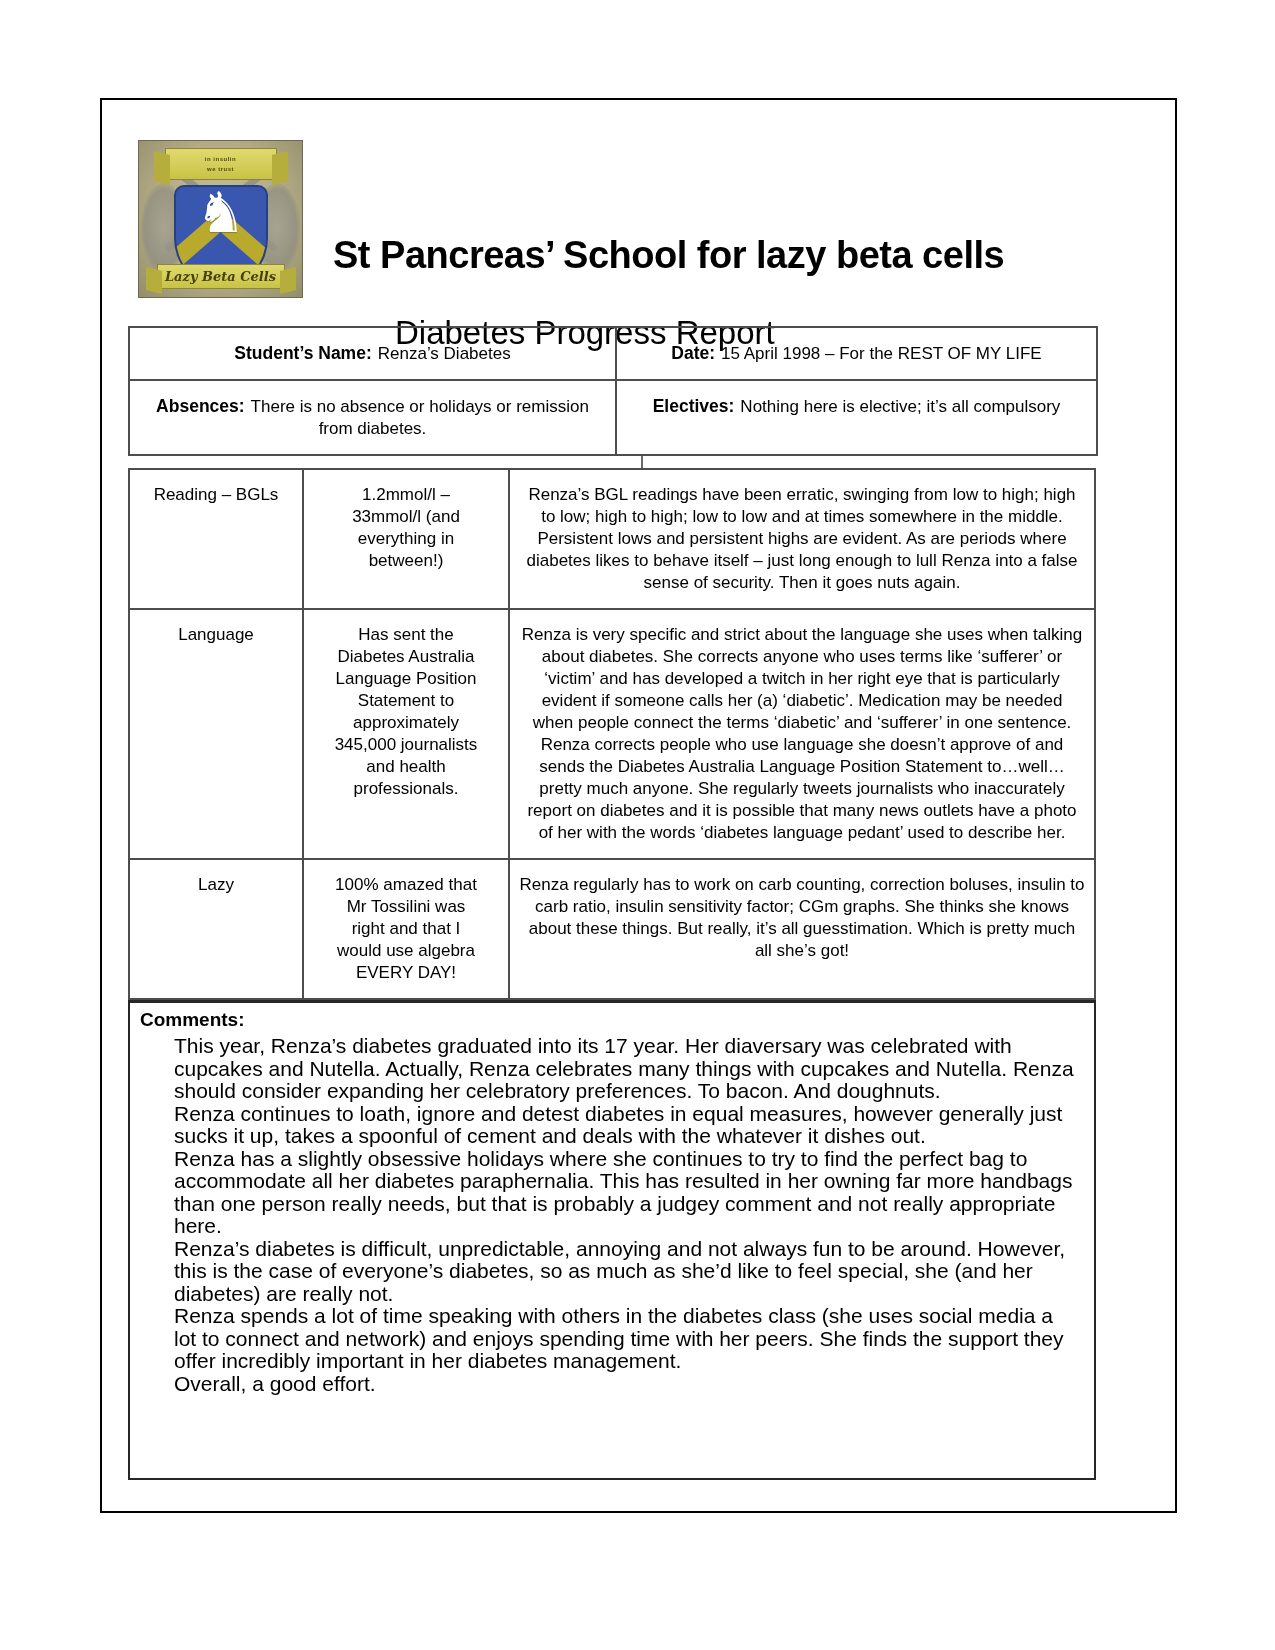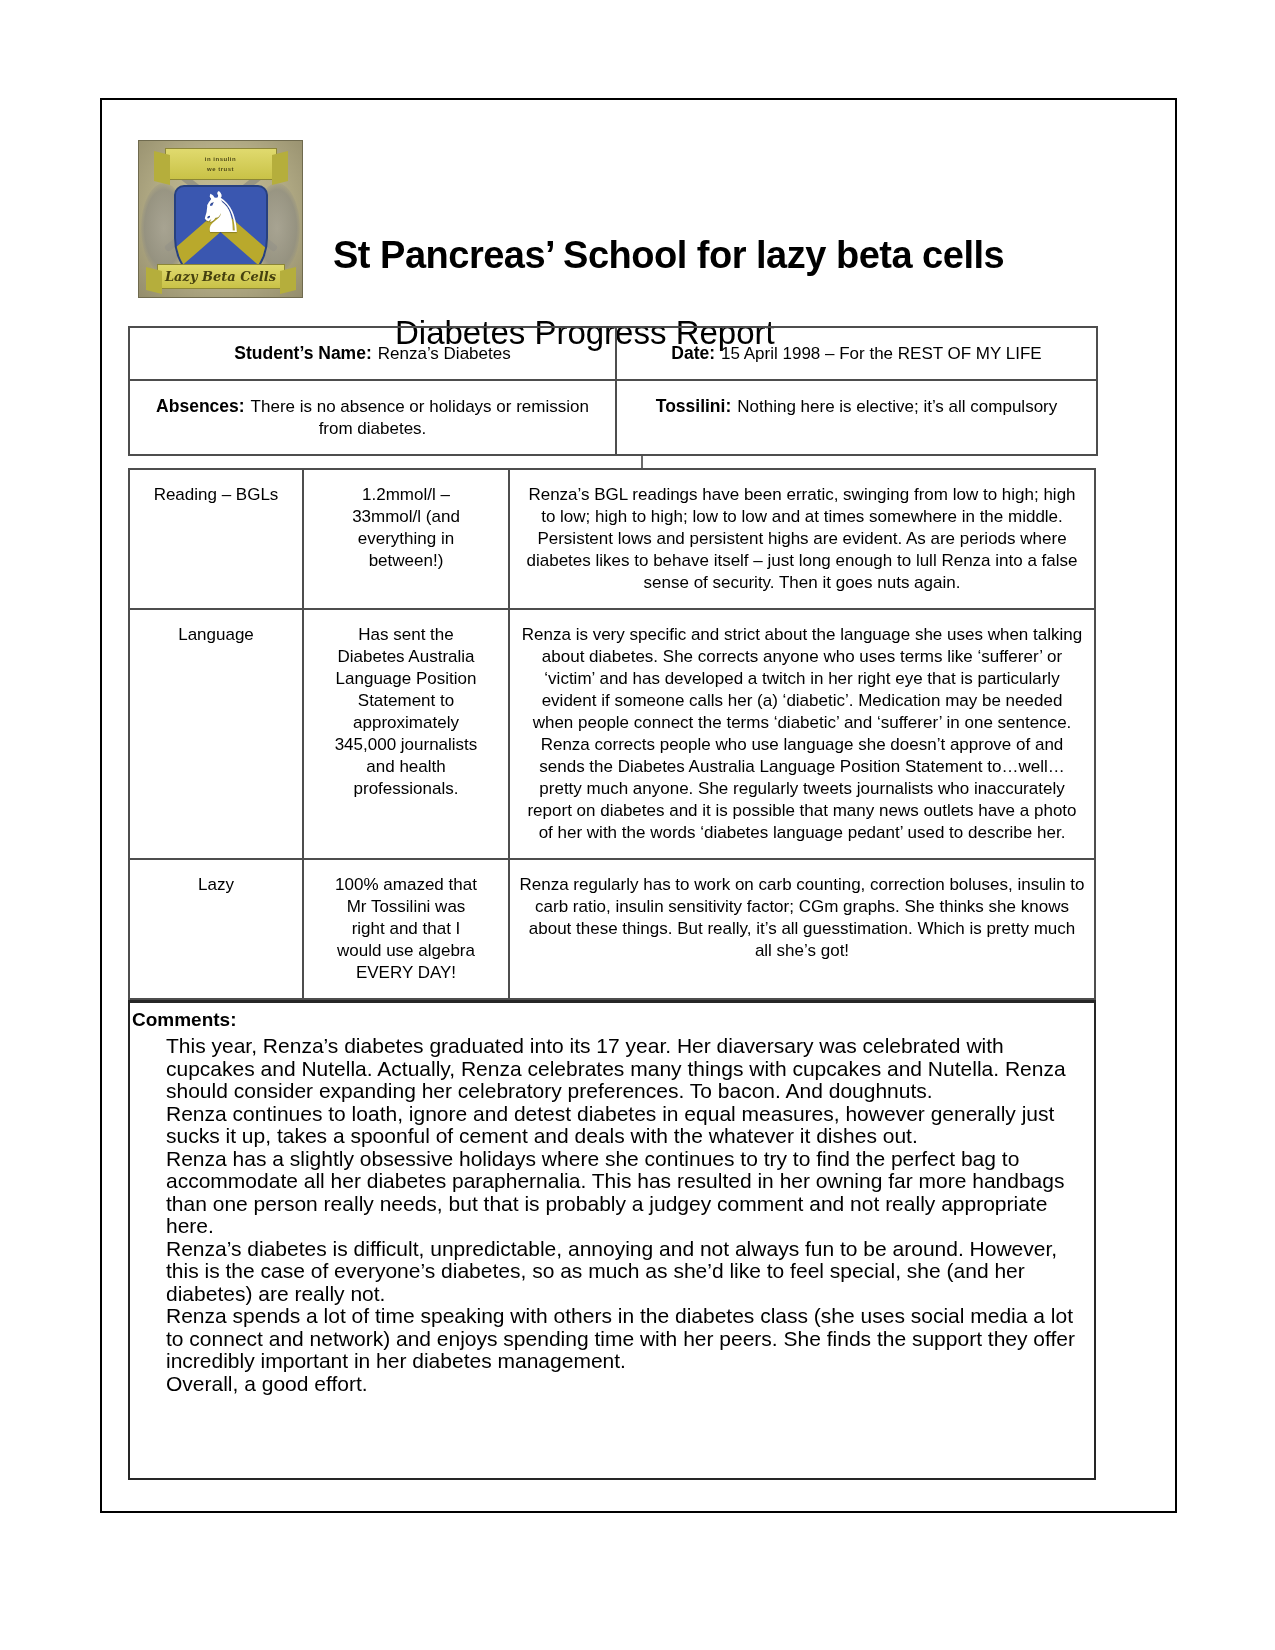--- a/index.html
+++ b/index.html
@@ -86,21 +86,21 @@
   .stub{width:2px;height:12px;background:#6a6a6a;margin-left:513px;}
   .subjects-table th{
     height:46px;vertical-align:middle;text-align:center;
     font-size:19px;font-weight:bold;padding:4px;
   }
   .prewrap{white-space:pre-line;}
 
   
   .comments-box{
     width:968px;height:480px;border:2px solid #262626;border-top-width:3px;
-    padding:6px 10px 10px 2px;
+    padding:6px 10px 10px 10px;
   }
   .comments-label{font-size:19px;font-weight:bold;margin:0 0 4px 0;}
   .comments-box p{
     margin:0 6px 0 34px;font-size:21px;line-height:22.5px;
   }
 </style>
 </head>
 <body>
 
 <div class="page">
@@ -141,21 +141,21 @@
           </td>
           <td>
             <span class="lbl">Date:</span><span>15 April 1998 – For the REST OF MY LIFE</span>
           </td>
         </tr>
         <tr class="row-2">
           <td>
             <span class="lbl">Absences:</span><span>There is no absence or holidays or remission from diabetes.</span>
           </td>
           <td>
-            <span class="lbl">Tossilini:</span><span>Nothing here is elective; it’s all compulsory</span>
+            <span class="lbl">Electives:</span><span>Nothing here is elective; it’s all compulsory</span>
           </td>
         </tr>
       </tbody>
         </table>
 
       <div class="stub"></div>
 
       <table class="subjects-table">
         <colgroup>
             <col style="width:174px">

